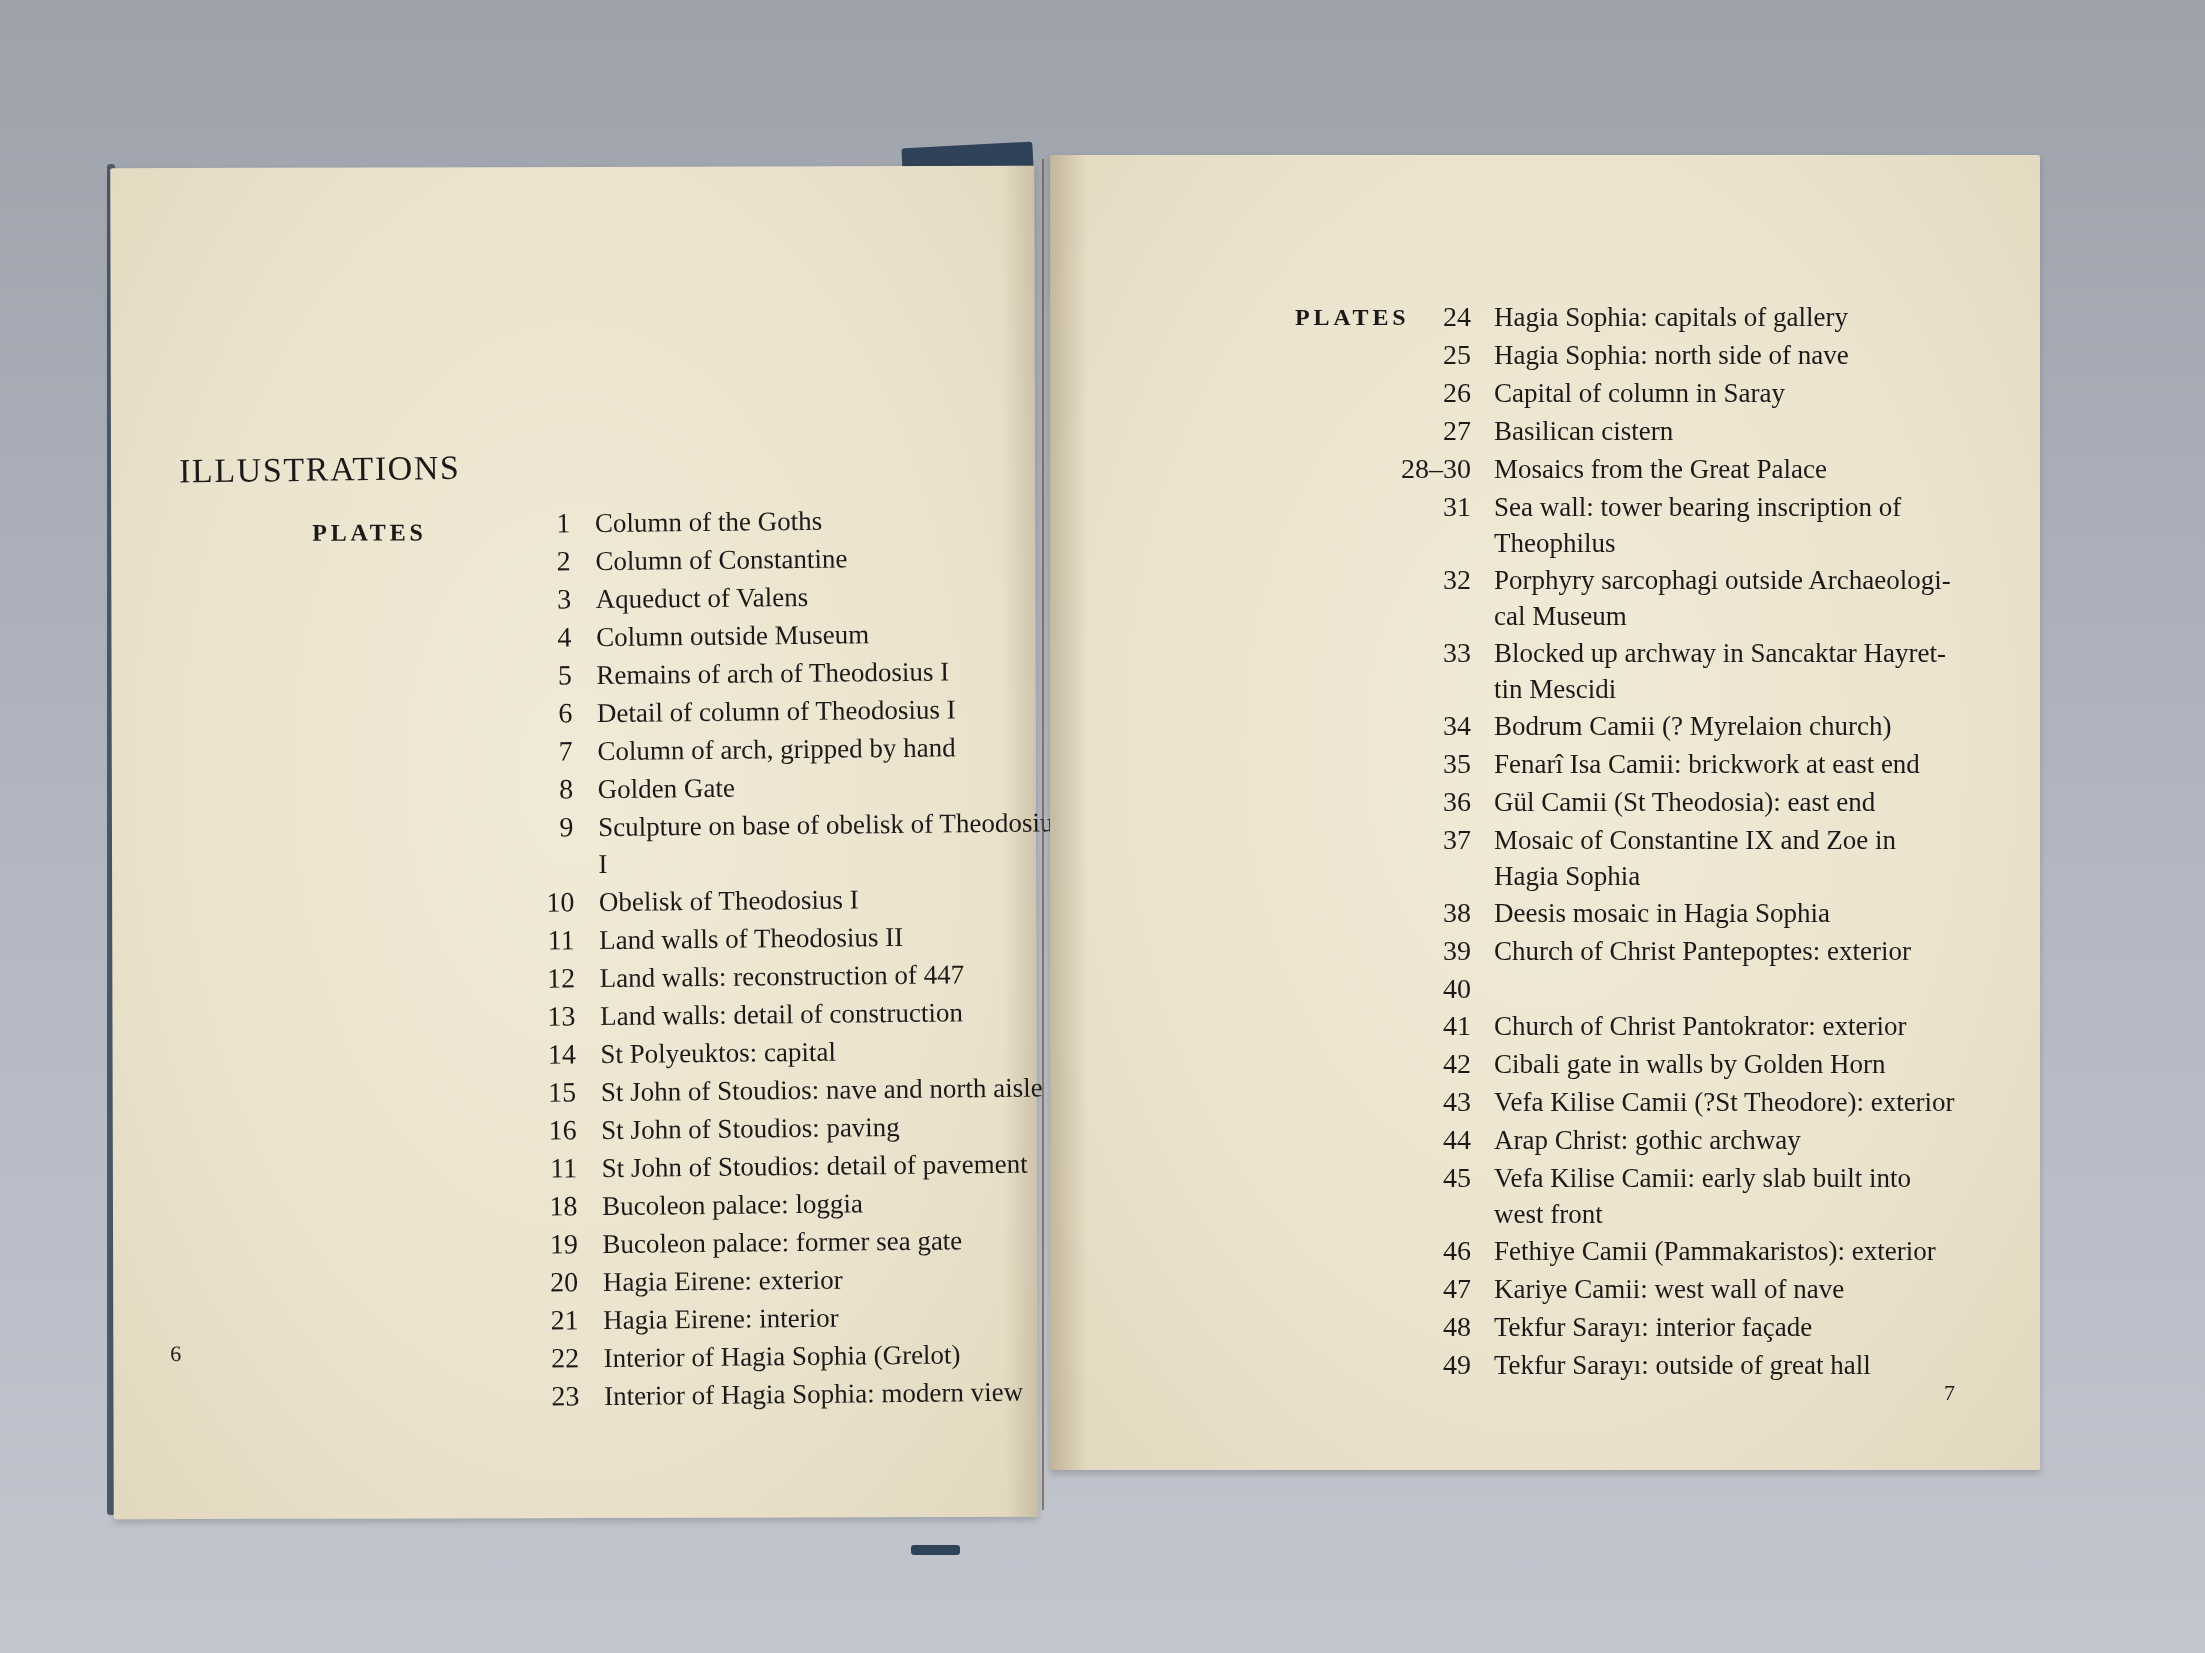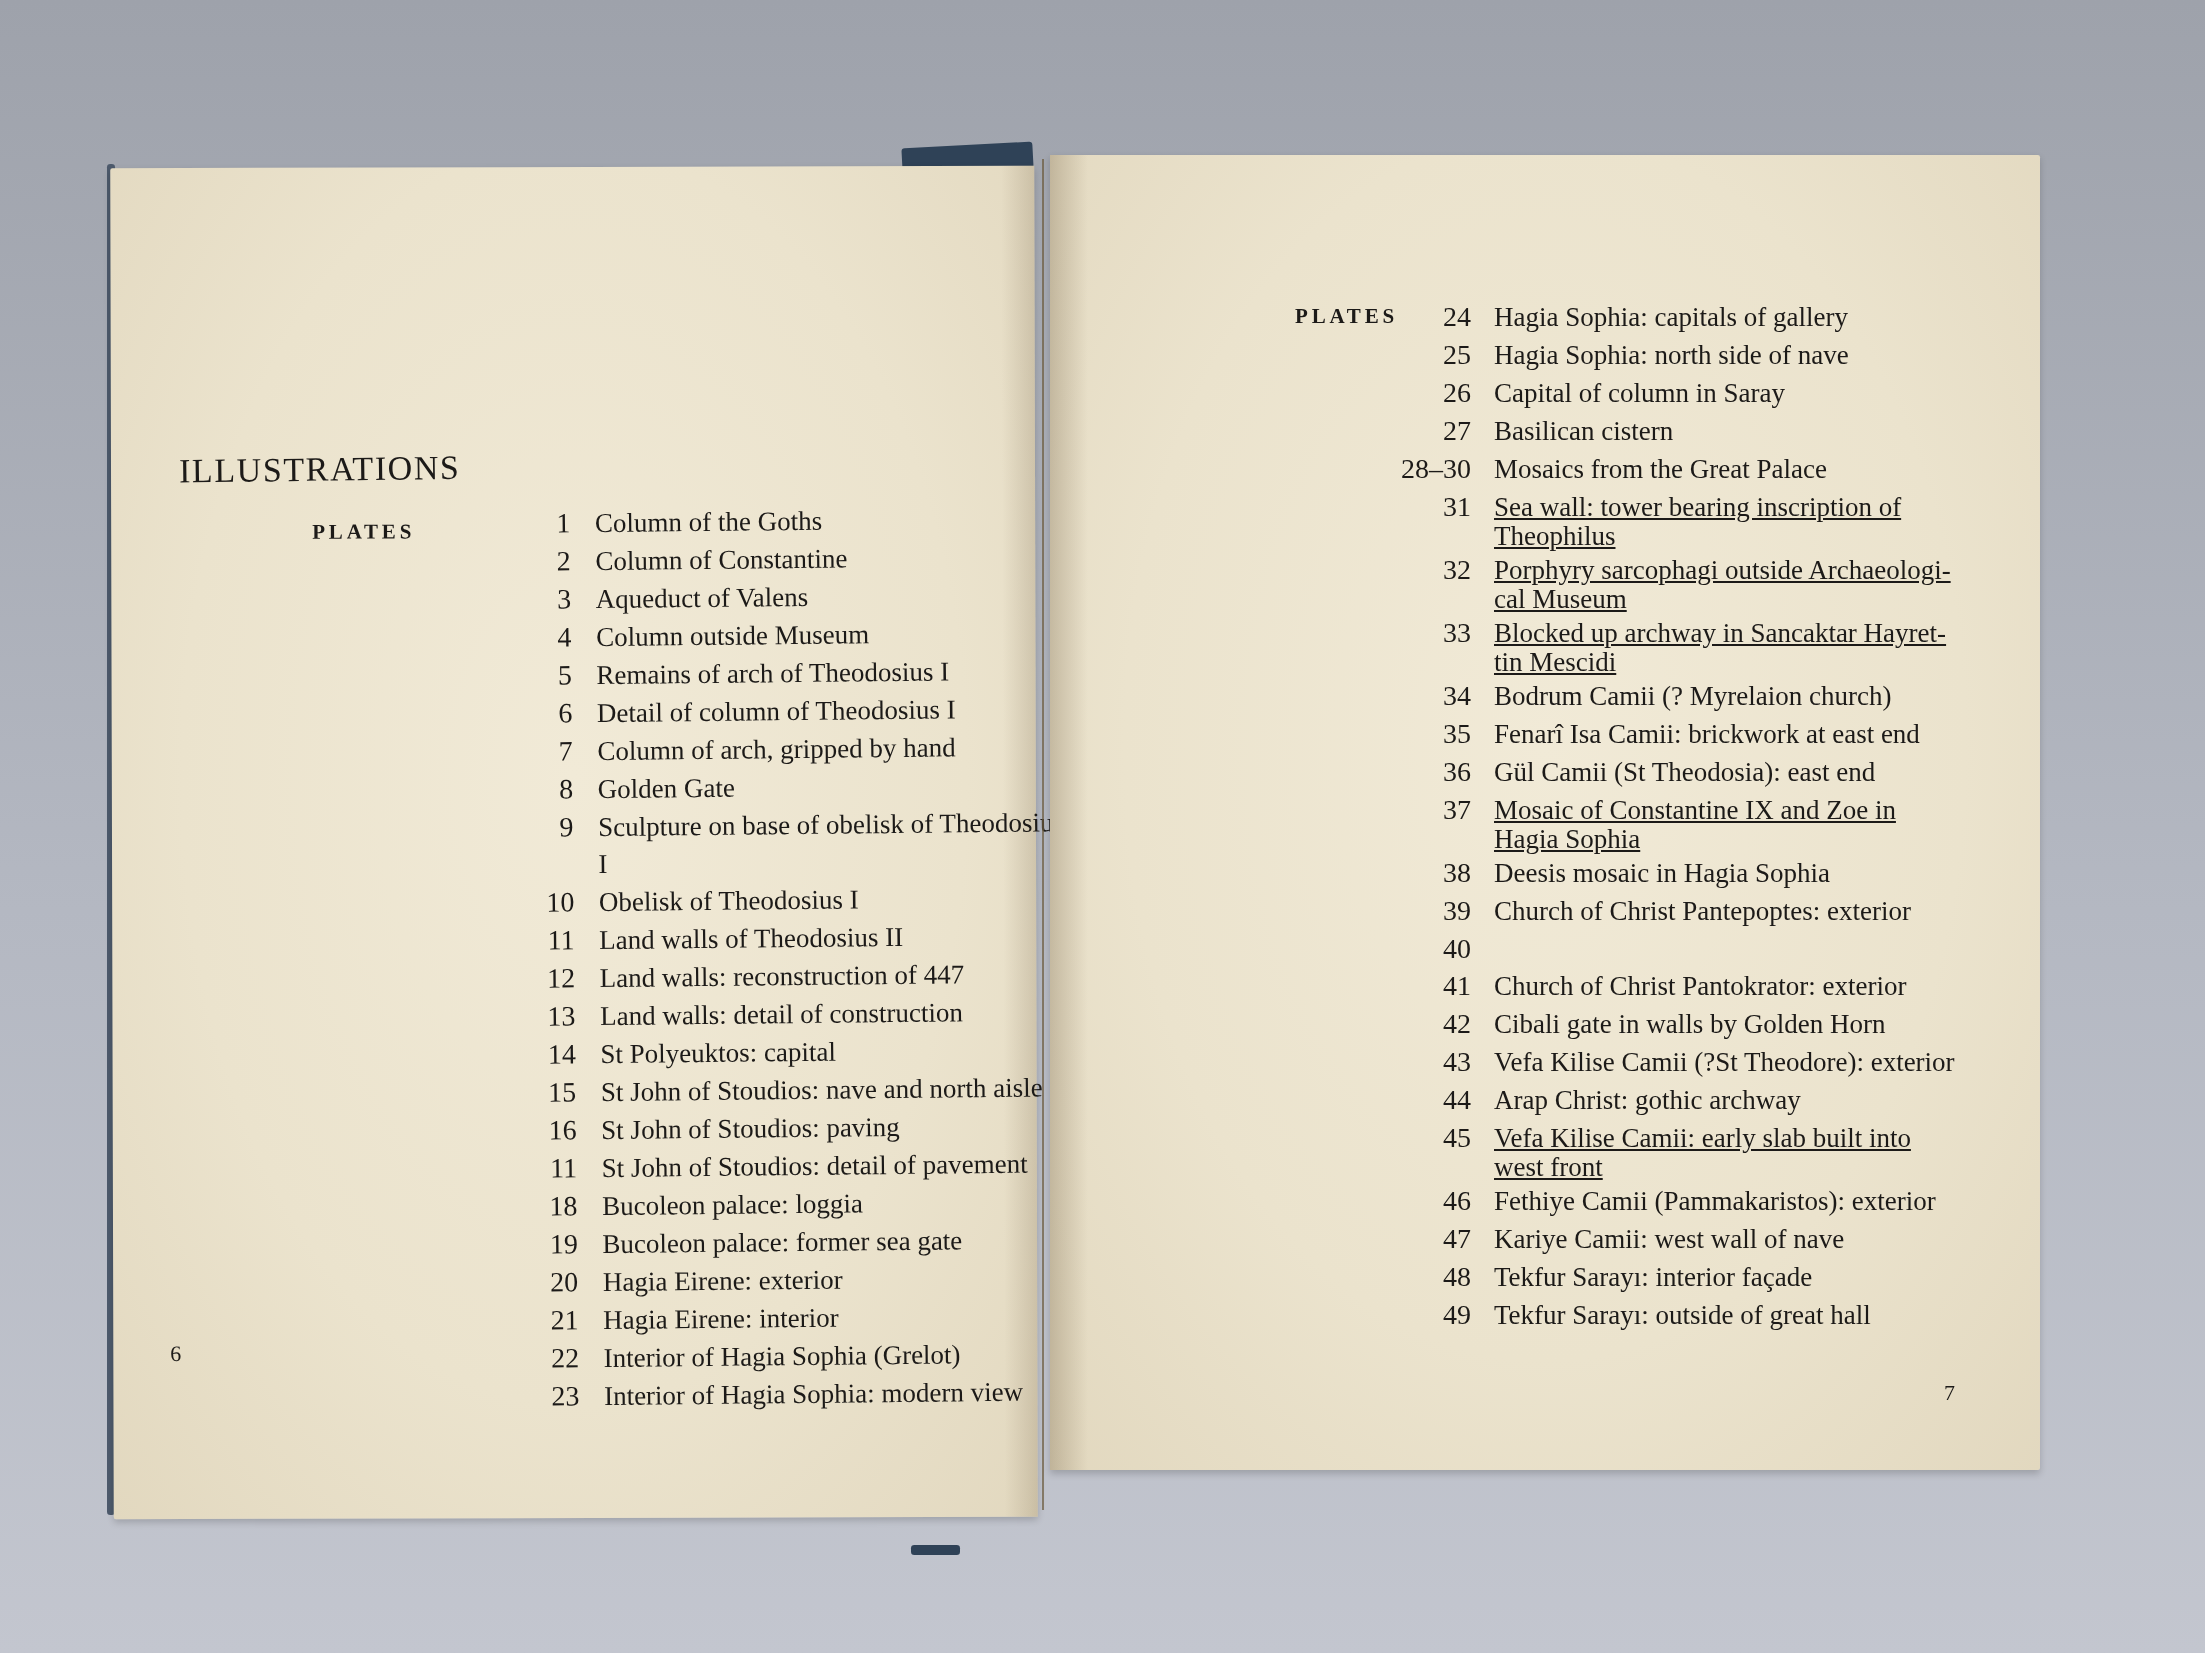--- a/index.html
+++ b/index.html
@@ -37,42 +37,42 @@
     .gutter-line {
       position: absolute; left: 1042px; top: 159px; width: 2.2px; height: 1351px;
       background: #6b5a3c; opacity: 0.7;
     }
     .heading {
       position: absolute; left: 68px; top: 260px;
       font-size: 34px; letter-spacing: 1.6px; font-weight: normal;
       transform: rotate(-0.6deg);
     }
     .plates-label {
-      position: absolute; font-size: 21px; letter-spacing: 3.8px; font-weight: bold;
+      position: absolute; font-size: 24px; letter-spacing: 3.8px; font-weight: bold;
       font-variant: small-caps;
     }
     .list {
       position: absolute; margin: 0; padding: 0; list-style: none;
     }
     .row {
       display: flex; align-items: baseline; font-size: 27px; line-height: 37px;
     }
     .num {
       display: inline-block; text-align: right; font-size: 28px; flex: 0 0 auto;
     }
     .title {
       display: inline-block; white-space: pre-line;
     }
     .left-list { left: 377px; top: 338px; transform: rotate(-0.45deg); transform-origin: left top; }
     .left-list .num { width: 82px; margin-right: 24.6px; }
     .left-list .title { width: 481px; }
     .right-list { left: 328px; top: 143px; }
     .right-list .num { width: 93px; margin-right: 23px; }
     .right-list .title { width: 476px; }
-    .right-list .row.wrap .title { line-height: 29px; text-decoration: underline; }
+    .right-list .row.wrap .title { line-height: 36px; }
     .folio {
       position: absolute; font-size: 22px;
     }
   </style>
 </head>
 <body>
 
 <div class="cover-edge" style="left:902px; top:145px; width:131px; height:27px; transform:rotate(-3deg);"></div>
 <div class="cover-edge" style="left:911px; top:1545px; width:49px; height:9.8px;"></div>
 <div class="cover-edge" style="left:107px; top:164px; width:7.7px; height:1351px; background:#4d5a6c;"></div>

